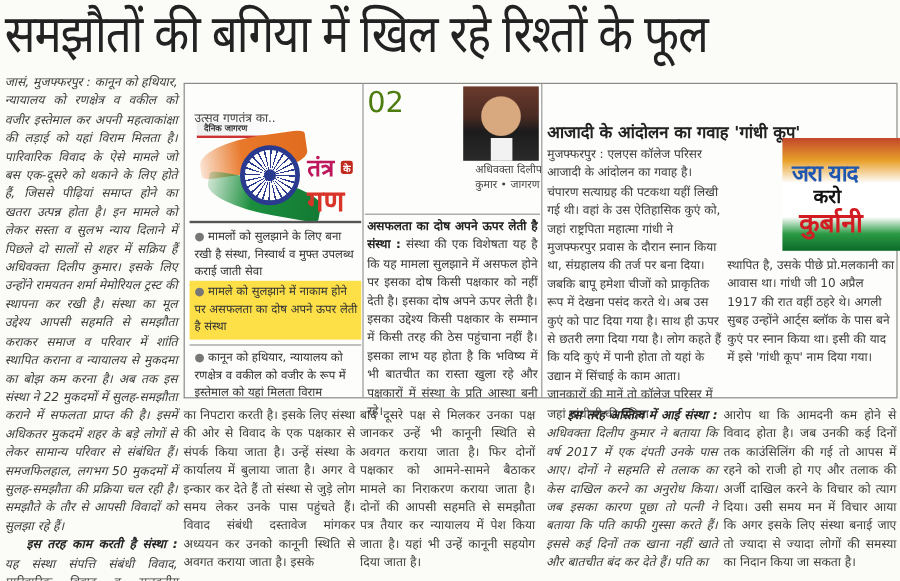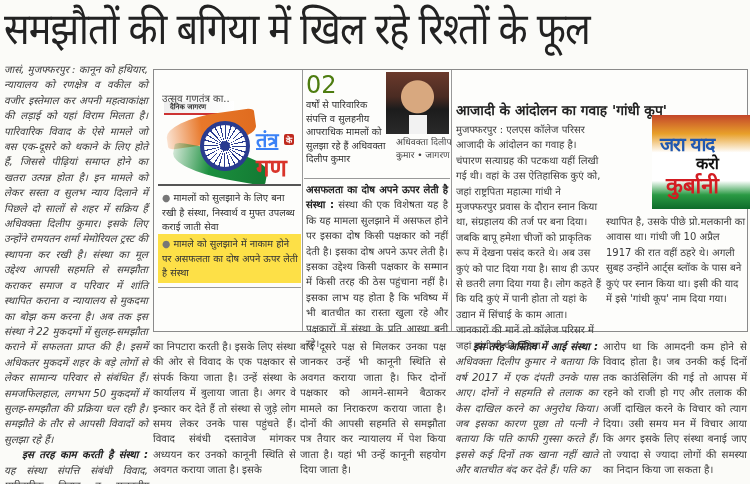--- a/index.html
+++ b/index.html
@@ -34,21 +34,21 @@
   .tagline { position: absolute; left: 2px; top: 17px; font-size: 10px; color: #444; }
   .flag-swoosh-saffron { position: absolute; left: 6px; top: 40px; width: 90px; height: 30px;
     background: linear-gradient(90deg, rgba(240,120,40,0.2), #e8782a 40%, #e06c1f); border-radius: 60% 10% 40% 10%;
     transform: rotate(-8deg); }
   .flag-swoosh-green { position: absolute; left: 12px; top: 76px; width: 96px; height: 28px;
     background: linear-gradient(90deg, rgba(30,140,60,0.2), #1b8f3e 40%, #137a33); border-radius: 10% 50% 10% 60%;
     transform: rotate(10deg); }
   .chakra { position: absolute; left: 40px; top: 47px; width: 50px; height: 50px; border-radius: 50%;
     border: 4px solid #2a3b8f; background: repeating-conic-gradient(#2a3b8f 0deg 4deg, #fff 4deg 15deg); }
   .chakra-hub { position: absolute; left: 60px; top: 67px; width: 10px; height: 10px; border-radius: 50%; background: #2a3b8f; }
-  .tantra-word { position: absolute; left: 96px; top: 52px; font-size: 20px; font-weight: bold; color: #3b82f6; text-decoration: underline; }
+  .tantra-word { position: absolute; left: 96px; top: 52px; font-size: 20px; font-weight: bold; color: #be185d; }
   .ke-word { position: absolute; left: 124px; top: 60px; font-size: 8px; font-weight: bold; color: #fff; background: #c02a1e; border-radius: 2px; padding: 0 2px; }
   .gan-word { position: absolute; left: 96px; top: 76px; font-size: 24px; font-weight: bold; color: #d9342a; }
 
   .bullet-box { position: absolute; left: 4px; width: 143px; font-size: 9.6px; line-height: 14.5px; color: #333; padding: 3px 0 2px 4px; }
   .bullet-box .dot { color: #777; margin-right: 3px; }
   .bullet-1 { top: 118px; height: 48px; }
   .bullet-2 { top: 164px; height: 49px; background: #fde047; }
   .bullet-3 { top: 219px; height: 44px; }
 
   .num-panel { position: absolute; left: 152px; top: 2px; width: 80px; }
@@ -60,21 +60,21 @@
   .photo-collar { position: absolute; left: 255px; top: 45px; width: 18px; height: 19px; background: #f2f2f2; }
   .photo-caption { position: absolute; left: 242px; top: 66px; width: 62px; font-size: 9px; line-height: 12.5px; color: #444; }
 
   .mid-text { position: absolute; left: 152px; top: 112px; width: 142px; font-size: 10px; line-height: 15.4px; text-align: justify; }
 
   .gandhi-title { position: absolute; left: 302px; top: 30px; font-size: 13.8px; font-weight: bold; color: #222; white-space: nowrap; }
   .gandhi-text { position: absolute; left: 302px; top: 52px; width: 145px; font-size: 10px; line-height: 15.4px; color: #3c3c3c; }
   .poster { position: absolute; left: 463px; top: 45px; width: 125px; height: 94px; overflow: hidden;
     background: linear-gradient(180deg, #c3462a 0%, #e8a02a 20%, #fff 40%, #fff 70%, #2a9a44 85%, #0d6b2a 100%); margin-left: 35px; }
   .poster-l1 { position: absolute; left: 8px; top: 16px; font-size: 19px; font-weight: bold; color: #1f57b0; letter-spacing: -1px; }
-  .poster-l2 { position: absolute; left: 44px; top: 37px; font-size: 16px; font-weight: bold; color: #111; }
+  .poster-l2 { position: absolute; left: 26px; top: 37px; font-size: 16px; font-weight: bold; color: #111; }
   .poster-l3 { position: absolute; left: 14px; top: 54px; font-size: 22px; font-weight: bold; color: #d31c22; text-align: center; }
   .gandhi-text-2 { position: absolute; left: 452px; top: 144px; width: 140px; font-size: 10px; line-height: 15.4px; color: #3c3c3c; }
 
   
   .col-b1 { left: 153px; top: 339px; width: 143px; }
   .col-b2 { left: 300px; top: 339px; width: 146px; }
   .col-b3 { left: 455px; top: 339px; width: 143px; }
   .col-b4 { left: 603px; top: 339px; width: 144px; }
 </style>
 </head>
@@ -98,26 +98,26 @@
     <div class="tantra-word">तंत्र</div>
     <div class="ke-word">के</div>
     <div class="gan-word">गण</div>
   </div>
   <div class="box-divider-h" style="left:4px; top:114px; width:143px; background:#555; height:2px;"></div>
 
   <div class="bullet-box bullet-1"><span class="dot">●</span><span>मामलों को सुलझाने के लिए बना रखी है संस्था, निस्वार्थ व मुफ्त उपलब्ध कराई जाती सेवा</span></div>
   <div class="box-divider-h" style="left:4px; top:167px; width:143px;"></div>
   <div class="bullet-box bullet-2"><span class="dot">●</span><span>मामले को सुलझाने में नाकाम होने पर असफलता का दोष अपने ऊपर लेती है संस्था</span></div>
   <div class="box-divider-h" style="left:4px; top:217px; width:143px;"></div>
+  <div class="bullet-box bullet-3"><span class="dot">●</span><span>कानून को हथियार, न्यायालय को रणक्षेत्र व वकील को वजीर के रूप में इस्तेमाल को यहां मिलता विराम</span></div>
 
   <div class="box-divider-v" style="left:148px;"></div>
 
   <div class="num-panel">
     <div class="big-num">02</div>
-    <div class="num-caption">वर्षों से पारिवारिक संपत्ति व सुलहनीय आपराधिक मामलों को सुलझा रहे हैं अधिवक्ता दिलीप कुमार</div>
   </div>
   <div class="photo"></div>
   <div class="photo-collar"></div>
   <div class="photo-caption">अधिवक्ता दिलीप कुमार • जागरण</div>
 
   <div class="box-divider-h" style="left:150px; top:108px; width:146px;"></div>
 
   <div class="mid-text">
     <span class="subhead">असफलता का दोष अपने ऊपर लेती है संस्था :</span>
     <span>संस्था की एक विशेषता यह है कि यह मामला सुलझाने में असफल होने पर इसका दोष किसी पक्षकार को नहीं देती है। इसका दोष अपने ऊपर लेती है। इसका उद्देश्य किसी पक्षकार के सम्मान में किसी तरह की ठेस पहुंचाना नहीं है। इसका लाभ यह होता है कि भविष्य में भी बातचीत का रास्ता खुला रहे और पक्षकारों में संस्था के प्रति आस्था बनी रहे।</span>

